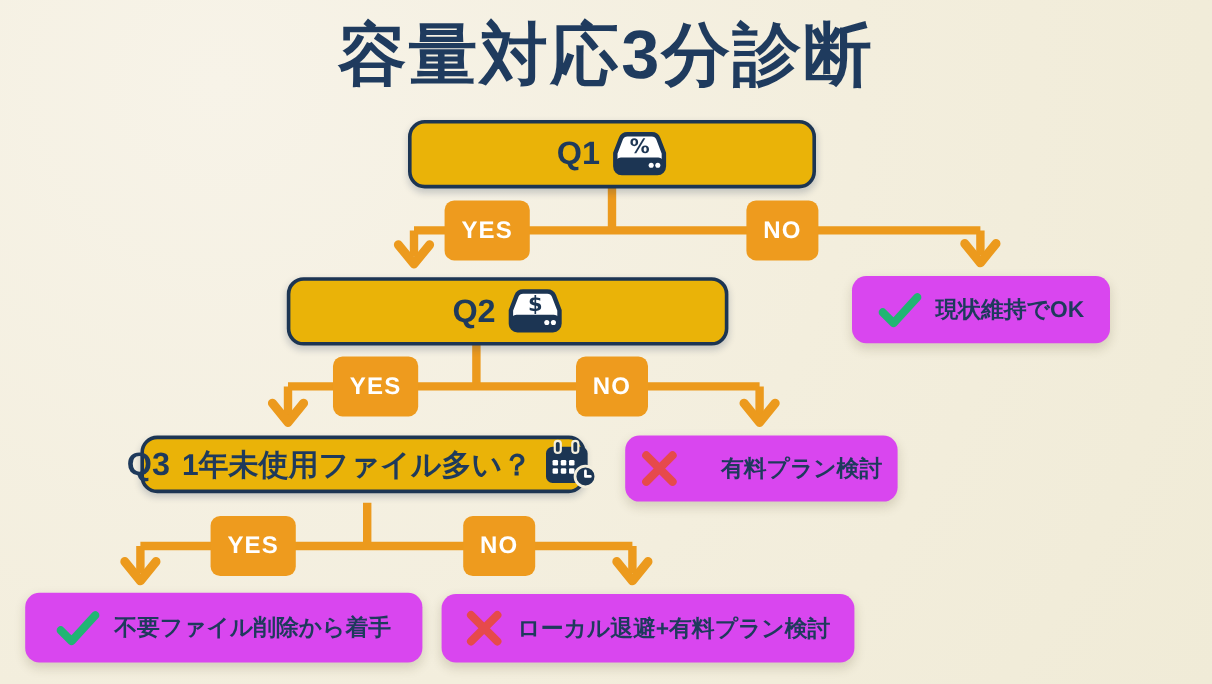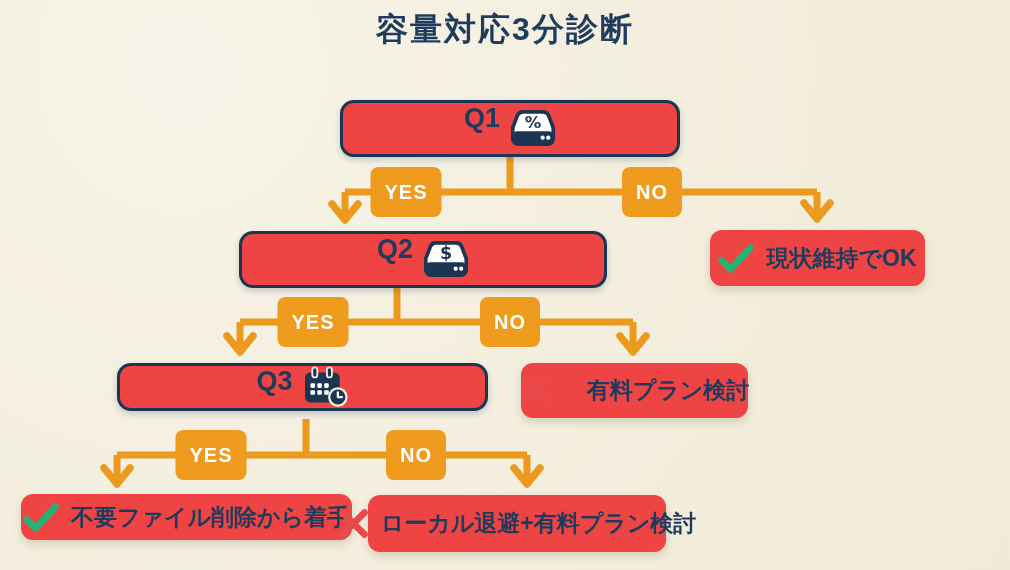--- a/index.html
+++ b/index.html
@@ -5,38 +5,38 @@
   html,body{margin:0;padding:0;}
   body{
     width:1010px;height:570px;overflow:hidden;
     font-family:"Liberation Sans","DejaVu Sans",sans-serif;
     background:radial-gradient(circle at 18% 12%, #f7f3e8 0%, #f3eedd 55%, #f0ebd7 100%);
     position:relative;
   }
   .canvas{position:absolute;inset:0;width:1010px;height:570px;}
   .title{
     position:absolute;left:0;right:0;top:8px;margin:0;
-    text-align:center;font-size:32px;font-weight:900;color:#1f3b5e;
+    text-align:center;font-size:57px;font-weight:900;color:#1f3b5e;
     letter-spacing:2px;
   }
   .connectors{position:absolute;left:0;top:0;width:1010px;height:570px;pointer-events:none;}
   .qbox{
-    position:absolute;display:flex;justify-content:center;gap:10px;
-    background:#ef4444;border:3.5px solid #1c3553;border-radius:14px;
+    position:absolute;display:flex;align-items:center;justify-content:center;gap:10px;
+    background:#eab308;border:3.5px solid #1c3553;border-radius:14px;
     box-shadow:0 3px 6px rgba(30,50,80,.22);
     color:#1e3a5c;white-space:nowrap;box-sizing:border-box;
   }
   .qlabel{font-size:27px;font-weight:800;}
   .qtext{font-size:25px;font-weight:800;}
   .qicon{display:flex;align-items:center;}
   .rbox{
     position:absolute;display:flex;align-items:center;justify-content:center;gap:12px;
-    background:#ef4444;border-radius:12px;
+    background:#d946ef;border-radius:12px;
     box-shadow:0 4px 9px rgba(70,60,25,.18);
-    color:#1e3a5c;font-size:23px;font-weight:800;white-space:nowrap;box-sizing:border-box;
+    color:#1e3a5c;font-size:19px;font-weight:800;white-space:nowrap;box-sizing:border-box;
   }
   .ricon{display:flex;align-items:center;}
   .badge{
     position:absolute;transform:translate(-50%,-50%);
     background:#ee9b1e;color:#ffffff;font-weight:800;font-size:20px;
     padding:13px 14px;border-radius:8px;letter-spacing:1px;line-height:1.2;
   }
 </style>
 </head>
 <body>
@@ -98,20 +98,21 @@
       </svg>
     </span>
     <span>現状維持でOK</span>
   </div>
 
   <span class="badge" style="left:313px;top:322px;">YES</span>
   <span class="badge" style="left:510px;top:322px;">NO</span>
 
   <div class="qbox" style="left:117px;top:363px;width:371px;height:48px;">
     <span class="qlabel">Q3</span>
+    <span class="qtext">1年未使用ファイル多い？</span>
     <span class="qicon">
       <svg width="46" height="42" viewBox="0 0 50 46">
         <rect x="2" y="7" width="38" height="33" rx="6" fill="#1c3553"></rect>
         <rect x="10" y="1.5" width="5.5" height="11" rx="2.7" fill="#1c3553" stroke="#f3eedd" stroke-width="2"></rect>
         <rect x="26" y="1.5" width="5.5" height="11" rx="2.7" fill="#1c3553" stroke="#f3eedd" stroke-width="2"></rect>
         <rect x="8" y="19" width="5" height="5" rx="1.2" fill="#ffffff"></rect>
         <rect x="15.5" y="19" width="5" height="5" rx="1.2" fill="#ffffff"></rect>
         <rect x="23" y="19" width="5" height="5" rx="1.2" fill="#ffffff"></rect>
         <rect x="8" y="26.5" width="5" height="5" rx="1.2" fill="#ffffff"></rect>
         <rect x="15.5" y="26.5" width="5" height="5" rx="1.2" fill="#ffffff"></rect>
@@ -127,30 +128,30 @@
       <svg width="31" height="31" viewBox="0 0 34 34">
         <path d="M5 5 L29 29 M29 5 L5 29" stroke="#e64a4b" stroke-width="7.5" stroke-linecap="round"></path>
       </svg>
     </span>
     <span>有料プラン検討</span>
   </div>
 
   <span class="badge" style="left:211px;top:455px;">YES</span>
   <span class="badge" style="left:416px;top:455px;">NO</span>
 
-  <div class="rbox" style="left:21px;top:494px;width:331px;height:46px;">
+  <div class="rbox" style="left:21px;top:494px;width:331px;height:58px;">
     <span class="ricon">
       <svg width="36" height="29" viewBox="0 0 40 32">
         <path d="M4 18 L14 28 L36 4" stroke="#21b573" stroke-width="7.5" fill="none" stroke-linecap="round" stroke-linejoin="round"></path>
       </svg>
     </span>
     <span>不要ファイル削除から着手</span>
   </div>
 
-  <div class="rbox" style="left:368px;top:495px;width:298px;height:57px;">
+  <div class="rbox" style="left:368px;top:495px;width:344px;height:57px;">
     <span class="ricon">
       <svg width="31" height="31" viewBox="0 0 34 34">
         <path d="M5 5 L29 29 M29 5 L5 29" stroke="#e64a4b" stroke-width="7.5" stroke-linecap="round"></path>
       </svg>
     </span>
     <span>ローカル退避+有料プラン検討</span>
   </div>
 
 </div>
 

